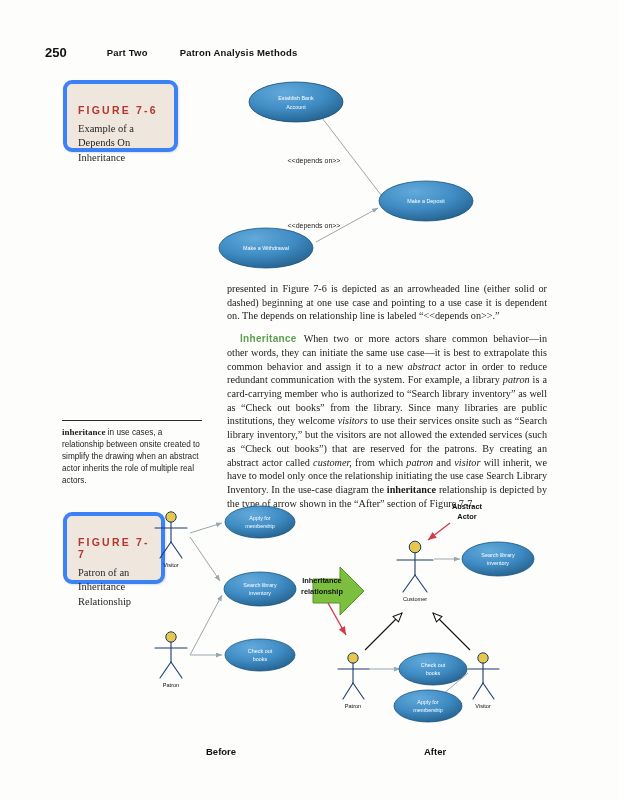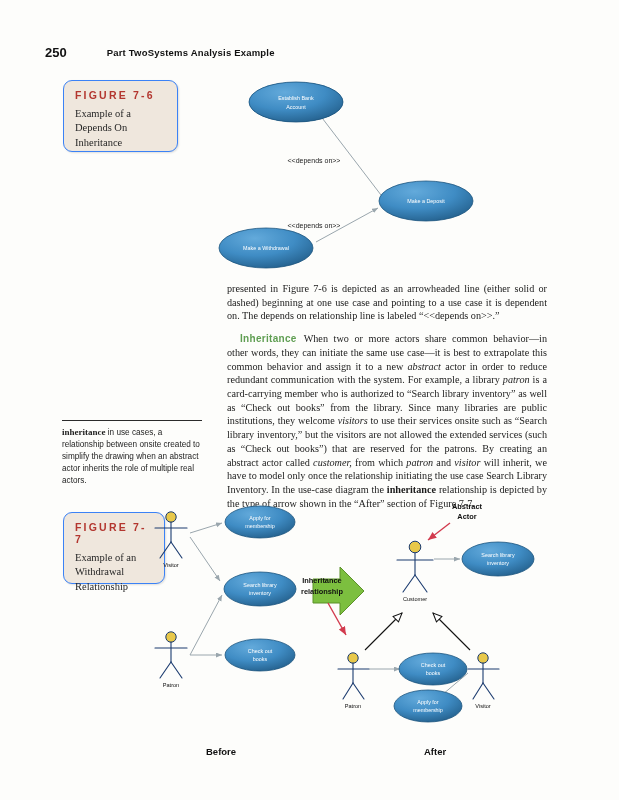--- a/index.html
+++ b/index.html
@@ -14,31 +14,31 @@
     background:#fdfdfb;
   }
   
   .runhead{
     position:absolute;left:45px;top:44px;width:420px;height:16px;
     font-family:"Liberation Sans", sans-serif;
     font-weight:bold;font-size:10.5px;letter-spacing:.2px;color:#111;
     display:flex;align-items:center;
   }
   .runhead .pgno{font-size:13px;margin-right:40px;letter-spacing:0;}
-  .runhead .part{font-size:9.5px;}
+  .runhead .part{margin-right:32px;font-size:9.5px;}
   .runhead .secname{font-size:9.5px;}
 
   
   .figbox{
     position:absolute;
     background:#efe7dd;
-    border:1px solid #3b82f6;
+    border:4px solid #3b82f6;
     border-radius:9px;
     box-shadow:1px 1px 2px rgba(0,0,0,.12);
-    padding:8px 10px 9px 11px;
+    padding:20px 10px 9px 11px;
     box-sizing:border-box;
   }
   .figbox .ftitle{
     font-family:"Liberation Sans", sans-serif;
     color:#b3362f;font-weight:bold;font-size:10.5px;letter-spacing:2.2px;
     margin-bottom:6px;
   }
   .figbox .fcap{
     font-family:"Liberation Serif", serif;
     font-size:10.5px;color:#262626;line-height:1.38;
@@ -108,21 +108,21 @@
   .inherit{stroke:#111;stroke-width:1.1;fill:none;}
 </style>
 </head>
 <body>
 
 <div class="page">
 
   <div class="runhead">
     <span class="pgno">250</span>
     <span class="part">Part Two</span>
-    <span class="secname">Systems Analysis Example</span>
+    <span class="secname">Patron Analysis Methods</span>
   </div>
 
   <div class="figbox" id="figbox-76">
     <div class="ftitle">FIGURE 7-6</div>
     <div class="fcap">Example of a Depends On Inheritance</div>
   </div>
 
   <div class="diagram" id="diagram-76">
     <svg width="400" height="190" viewBox="0 0 400 190">
       <defs>
@@ -167,21 +167,21 @@
     <p class="indent"><span class="runin">Inheritance</span><span>When two or more actors share common behavior—in other words, they can initiate the same use case—it is best to extrapolate this common behavior and assign it to a new </span><em>abstract</em><span> actor in order to reduce redundant communication with the system. For example, a library </span><em>patron</em><span> is a card-carrying member who is authorized to “Search library inventory” as well as “Check out books” from the library. Since many libraries are public institutions, they welcome </span><em>visitors</em><span> to use their services onsite such as “Search library inventory,” but the visitors are not allowed the extended services (such as “Check out books”) that are reserved for the patrons. By creating an abstract actor called </span><em>customer,</em><span> from which </span><em>patron</em><span> and </span><em>visitor</em><span> will inherit, we have to model only once the relationship initiating the use case Search Library Inventory. In the use-case diagram the </span><span class="bold">inheritance</span><span> relationship is depicted by the type of arrow shown in the “After” section of Figure 7-7.</span></p>
   </div>
 
   <div class="marginnote">
     <div class="rule"></div>
     <span class="term">inheritance</span><span> in use cases, a relationship between onsite created to simplify the drawing when an abstract actor inherits the role of multiple real actors.</span>
   </div>
 
   <div class="figbox" id="figbox-77">
     <div class="ftitle">FIGURE 7-7</div>
-    <div class="fcap">Example of an Withdrawal Relationship</div>
+    <div class="fcap">Patron of an Inheritance Relationship</div>
   </div>
 
   <div class="diagram" id="diagram-77">
     <svg width="460" height="250" viewBox="0 0 460 250">
       <defs>
         <radialGradient id="ucgrad2" cx="38%" cy="26%" r="78%">
           <stop offset="0%" stop-color="#63aadb"></stop>
           <stop offset="55%" stop-color="#3f8cc4"></stop>
           <stop offset="100%" stop-color="#25628f"></stop>
         </radialGradient>

